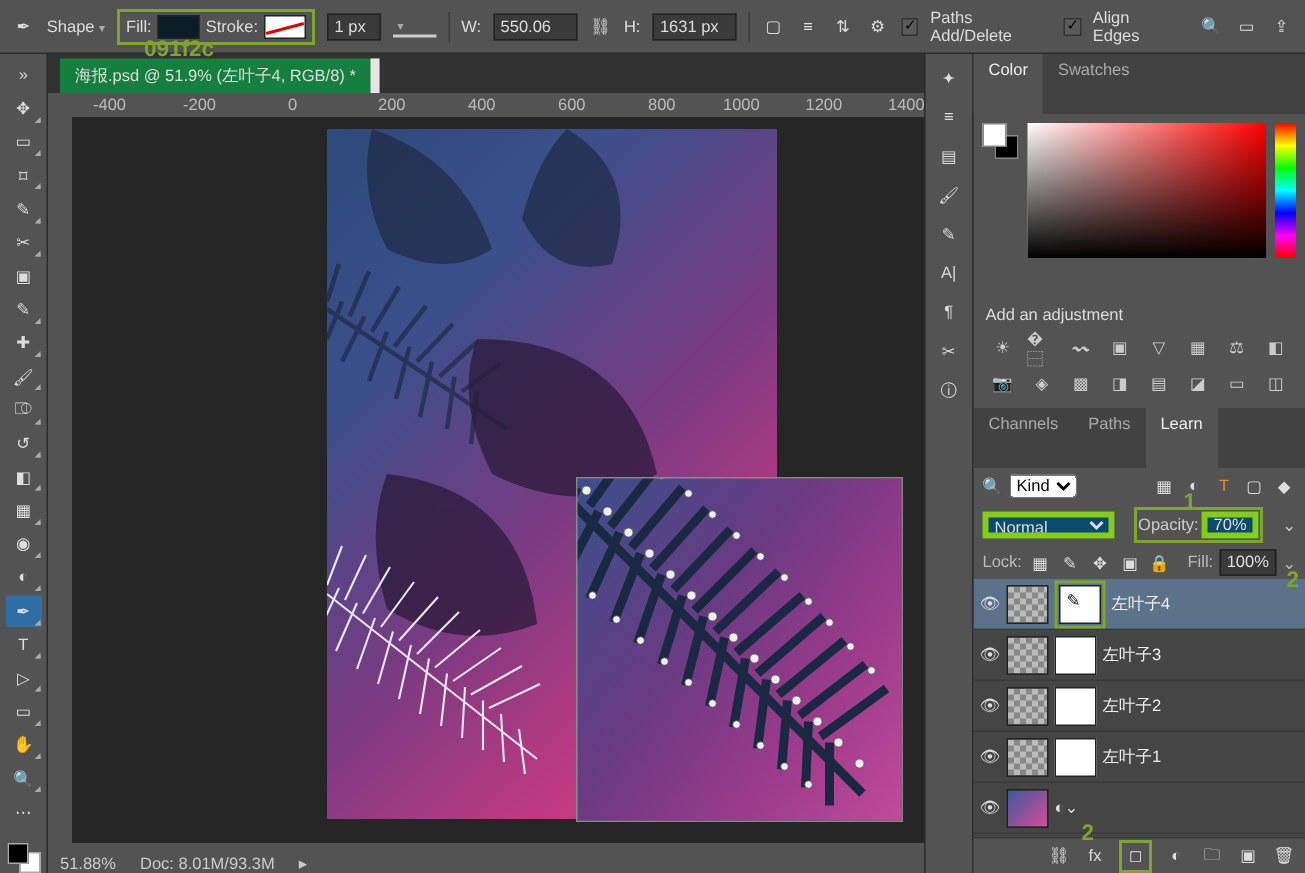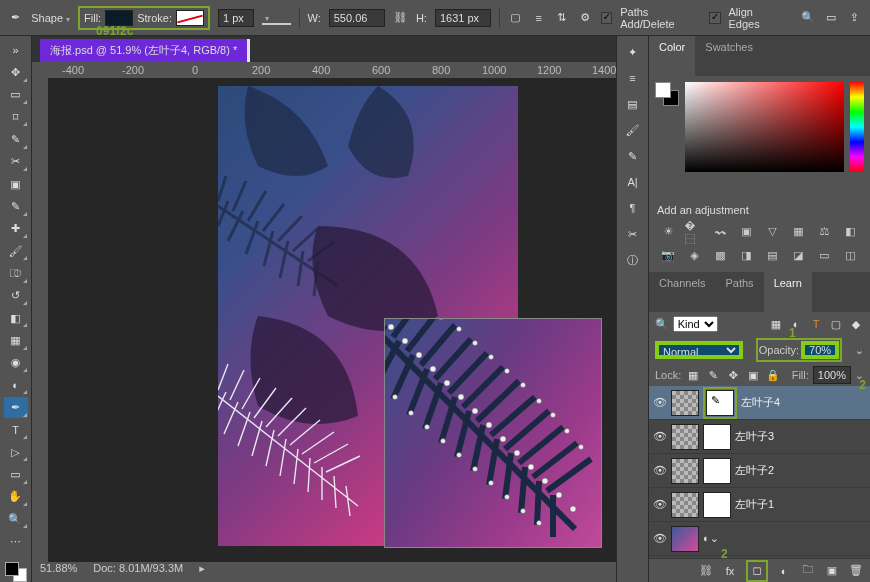--- a/index.html
+++ b/index.html
@@ -11,42 +11,42 @@
 .swatch.fill{background:#0a1c28}
 .swatch.stroke{background:#fff;position:relative}
 .swatch.stroke::after{content:"";position:absolute;left:0;top:7px;width:100%;height:2px;background:#d00;transform:rotate(-15deg)}
 .fld{background:#3a3a3a;border:1px solid #222;padding:2px 4px;color:#ddd;width:56px;height:18px}
 .fld.sm{width:36px}
 .vsep{width:1px;height:20px;background:#3a3a3a}
 .ico{width:16px;height:16px;display:inline-flex;align-items:center;justify-content:center;color:#ddd}
 .chk{width:12px;height:12px;background:#5a5a5a;border:1px solid #333;display:inline-block;position:relative}
 .chk.on::after{content:"✓";position:absolute;left:1px;top:-2px;color:#000;font-size:10px}
 .highlight-g{border:2px solid #7fa52e;padding:1px}
-.anno{position:absolute;color:#7fa52e;font-size:12px;font-weight:bold;pointer-events:none}
+.anno{position:absolute;color:#7fa52e;font-size:15px;font-weight:bold;pointer-events:none}
 .main{flex:1;display:flex;min-height:0}
 .toolbar{width:32px;background:#535353;display:flex;flex-direction:column;align-items:center;padding-top:4px;gap:2px;border-right:1px solid #2a2a2a}
 .tool{width:24px;height:22px;display:flex;align-items:center;justify-content:center;color:#ddd;cursor:pointer}
 .tool.active{background:#2f6ea5}
 .tool.corner{position:relative}
 .tool.corner::after{content:"";position:absolute;right:1px;bottom:1px;border:2px solid transparent;border-right-color:#aaa;border-bottom-color:#aaa}
 .fgbg{width:22px;height:22px;position:relative;margin-top:8px}
 .fgbg .fg,.fgbg .bg{width:14px;height:14px;border:1px solid #aaa;position:absolute}
 .fgbg .fg{background:#000;left:0;top:0;z-index:1}
 .fgbg .bg{background:#fff;right:0;bottom:0}
 .canvaswrap{flex:1;background:#262626;display:flex;flex-direction:column;min-width:0}
 .tabbar{height:26px;background:#323232;display:flex;align-items:flex-end;padding-left:8px}
-.doctab{background:#6d28d9;padding:4px 10px;color:#ddd;border-right:3px solid #e5e5e5}
+.doctab{background:#15803d;padding:4px 10px;color:#ddd;border-right:6px solid #e5e5e5}
 .rulerH{height:16px;background:#535353;position:relative;color:#bbb;font-size:9px}
 .rulerH span{position:absolute;top:2px}
 .rulerV{width:16px;background:#535353}
 .canvasrow{flex:1;display:flex;position:relative;min-height:0}
 .canvas{flex:1;background:#262626;position:relative;overflow:hidden}
 .artboard{position:absolute;left:170px;top:8px;width:300px;height:460px;background:linear-gradient(135deg,#2c4a7a 0%,#3a4f8a 25%,#7d3a82 55%,#d13a82 85%,#e84a9a 100%)}
 .zoomwin{position:absolute;right:14px;bottom:14px;width:218px;height:230px;background:linear-gradient(125deg,#3a4f8a 0%,#6a3a82 40%,#9a3a8a 70%,#c04a9a 100%);border:1px solid #888;overflow:hidden}
-.statusbar{height:20px;background:#535353;display:flex;align-items:flex-start;color:#ccc;padding:0 8px;gap:16px}
+.statusbar{height:20px;background:#535353;display:flex;align-items:flex-end;color:#ccc;padding:0 8px;gap:16px}
 .rightcol{width:32px;background:#535353;display:flex;flex-direction:column;align-items:center;padding-top:8px;gap:10px;border-left:1px solid #2a2a2a}
 .panels{width:222px;background:#535353;display:flex;flex-direction:column;border-left:1px solid #2a2a2a;overflow:hidden}
 .ptabs{display:flex;height:40px;background:#424242}
 .ptab{padding:5px 10px;color:#aaa;cursor:pointer}
 .ptab.active{background:#535353;color:#eee}
 .colorpanel{height:120px;padding:6px;display:flex;gap:6px}
 .colorpanel .fgbg2{width:24px;height:24px;position:relative}
 .colorpanel .fgbg2 .a,.colorpanel .fgbg2 .b{width:16px;height:16px;border:1px solid #888;position:absolute}
 .colorpanel .fgbg2 .a{background:#fff;left:0;top:0;z-index:1}
 .colorpanel .fgbg2 .b{background:#000;right:0;bottom:0}

